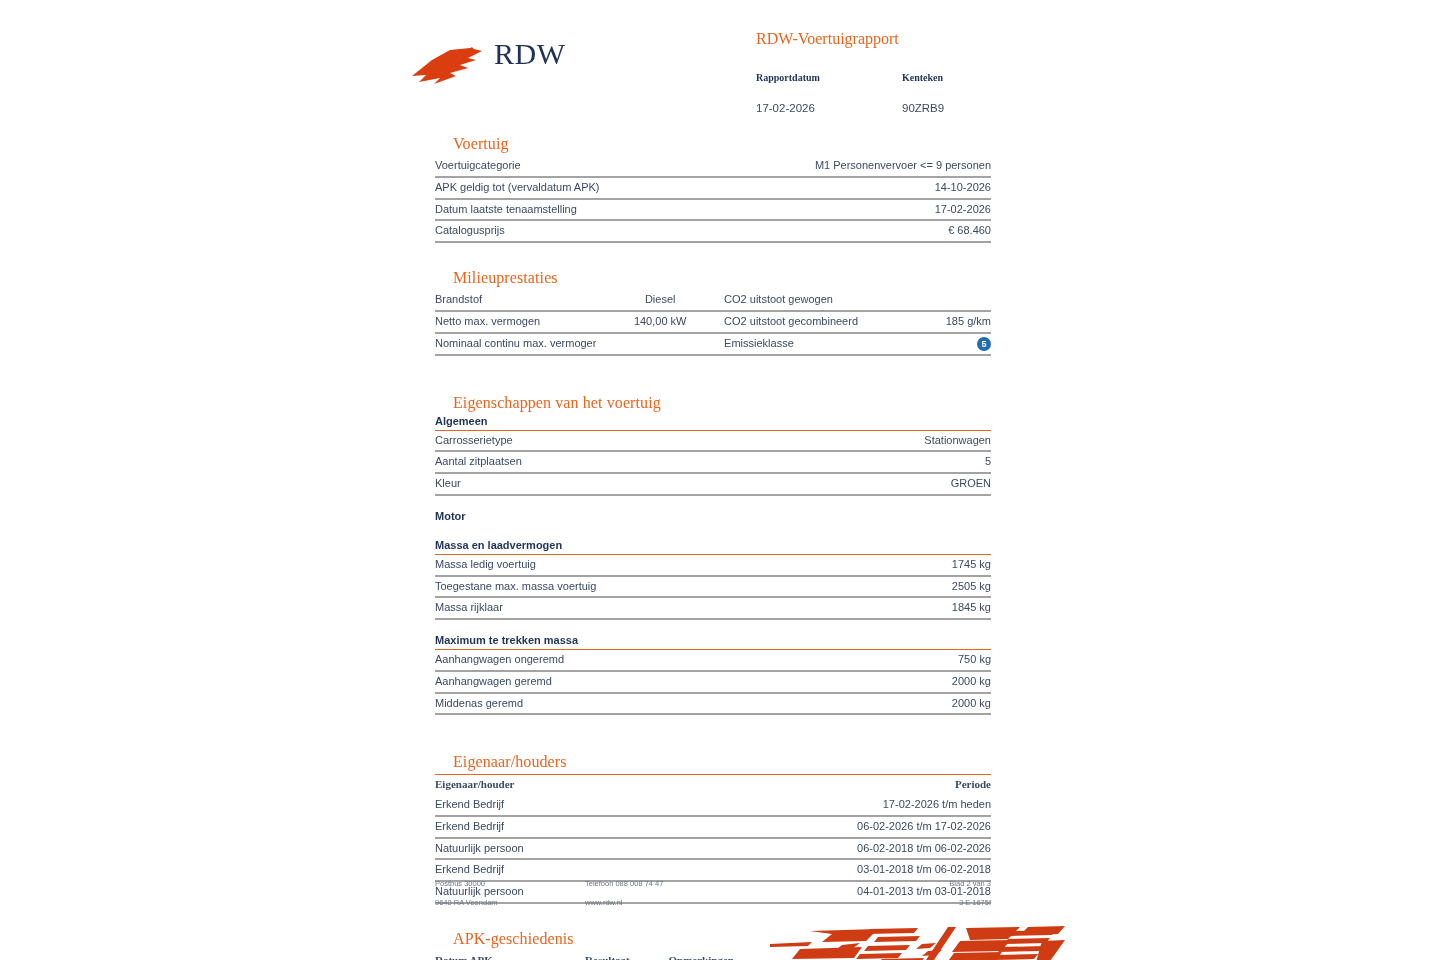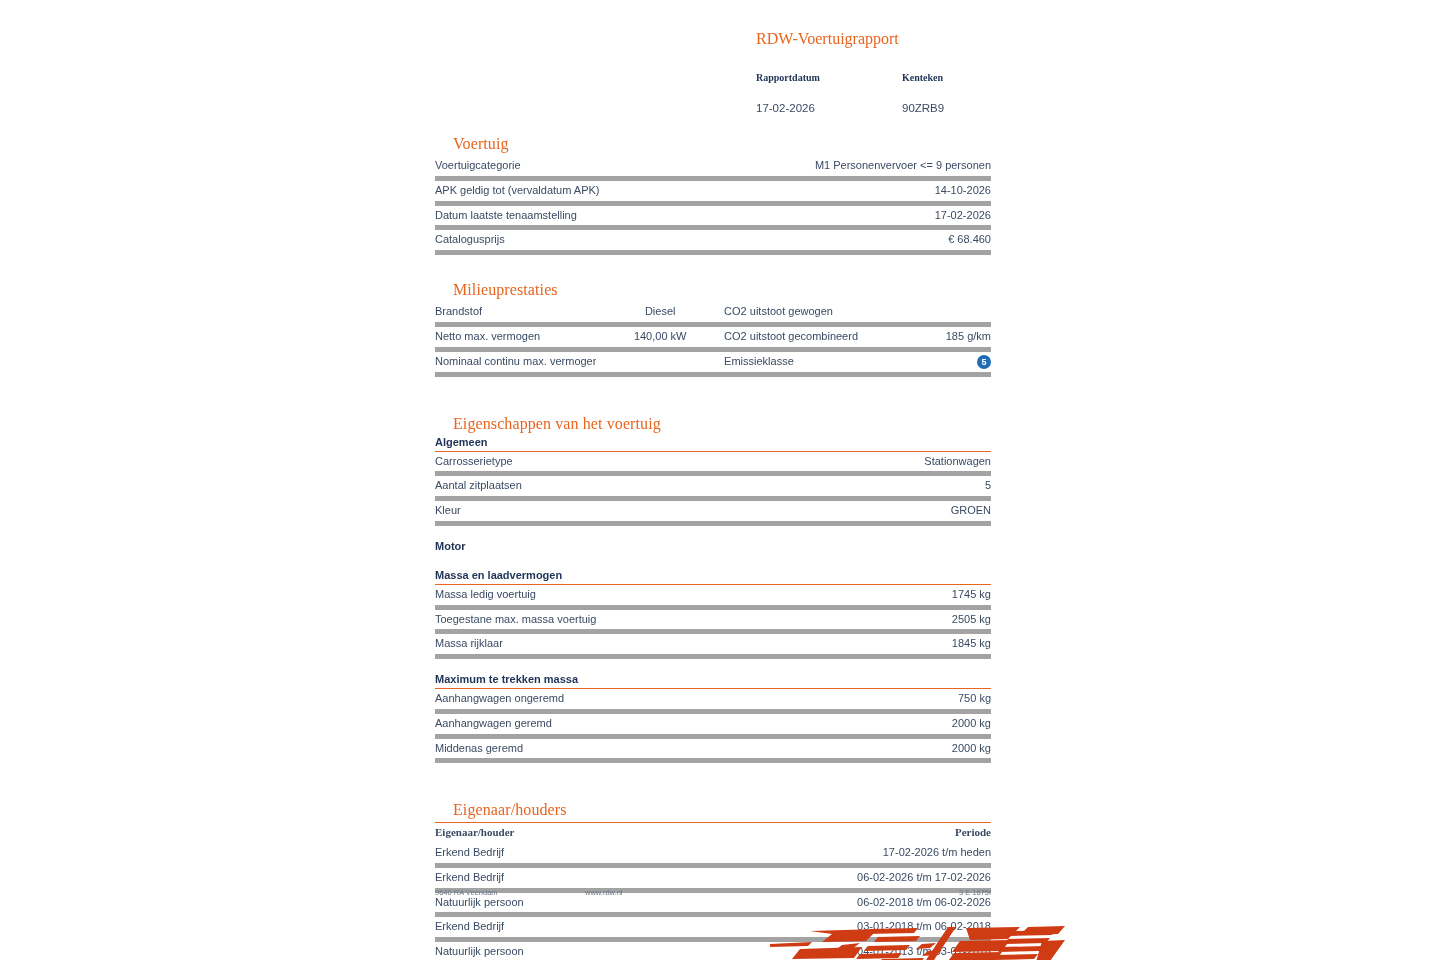--- a/index.html
+++ b/index.html
@@ -110,21 +110,21 @@
 
   table.tbl {
     width: 100%;
     border-collapse: collapse;
     table-layout: fixed;
   }
   table.tbl td {
     font-size: 11px;
     color: #3a4a63;
     padding: 3px 0 3px 0;
-    border-bottom: 5px solid #a3a3a3;
+    border-bottom: 2px solid #a3a3a3;
     vertical-align: bottom;
     line-height: 1.25;
     white-space: nowrap;
     overflow: hidden;
   }
   table.tbl.topline td { }
   table.tbl.topline tr:first-child td {
     border-top: 1.3px solid #e8651f;
   }
   td.val { text-align: right; }
@@ -186,20 +186,27 @@
     height: 40px;
   }
 </style>
 </head>
 <body>
 
 <div class="page">
 
   <div class="header">
 
+    <div class="logo-block">
+      <svg class="logo-mark" viewBox="0 0 74 44" aria-hidden="true">
+        <path d="M60 2 L40 4 L22 14 L2 30 L16 29 L9 36 L30 32 L24 38 L46 30 L40 27 L58 22 L50 19 L66 14 L58 12 L72 5 Z" fill="#d93d10"></path>
+        <path d="M62 1 L54 7 L66 6 Z" fill="#d93d10"></path>
+      </svg>
+      <div class="logo-word">RDW</div>
+    </div>
 
     <div class="report-title">RDW-Voertuigrapport</div>
 
     <div class="meta-row">
       <div class="meta-col wide">
         <div class="meta-label">Rapportdatum</div>
         <div class="meta-value">17-02-2026</div>
       </div>
       <div class="meta-col">
         <div class="meta-label">Kenteken</div>
@@ -365,20 +372,25 @@
         <td class="lbl" style="width:27%">Datum APK</td>
         <td class="lbl" style="width:15%">Resultaat</td>
         <td class="lbl">Opmerkingen</td>
       </tr>
     </tbody>
       </table>
 
   </div>
 
   <div class="footer">
+    <div class="frow">
+      <div class="fc1">Postbus 30000</div>
+      <div class="fc2">Telefoon 088 008 74 47</div>
+      <div class="fc3">Blad 2 van 3</div>
+    </div>
     <div class="spacer"></div>
     <div class="frow">
       <div class="fc1">9640 RA Veendam</div>
       <div class="fc2">www.rdw.nl</div>
       <div class="fc3">3 E 1675f</div>
     </div>
   </div>
 
   <svg class="bottom-art" viewBox="0 0 295 40" aria-hidden="true">
     <g fill="#cf3b12">

